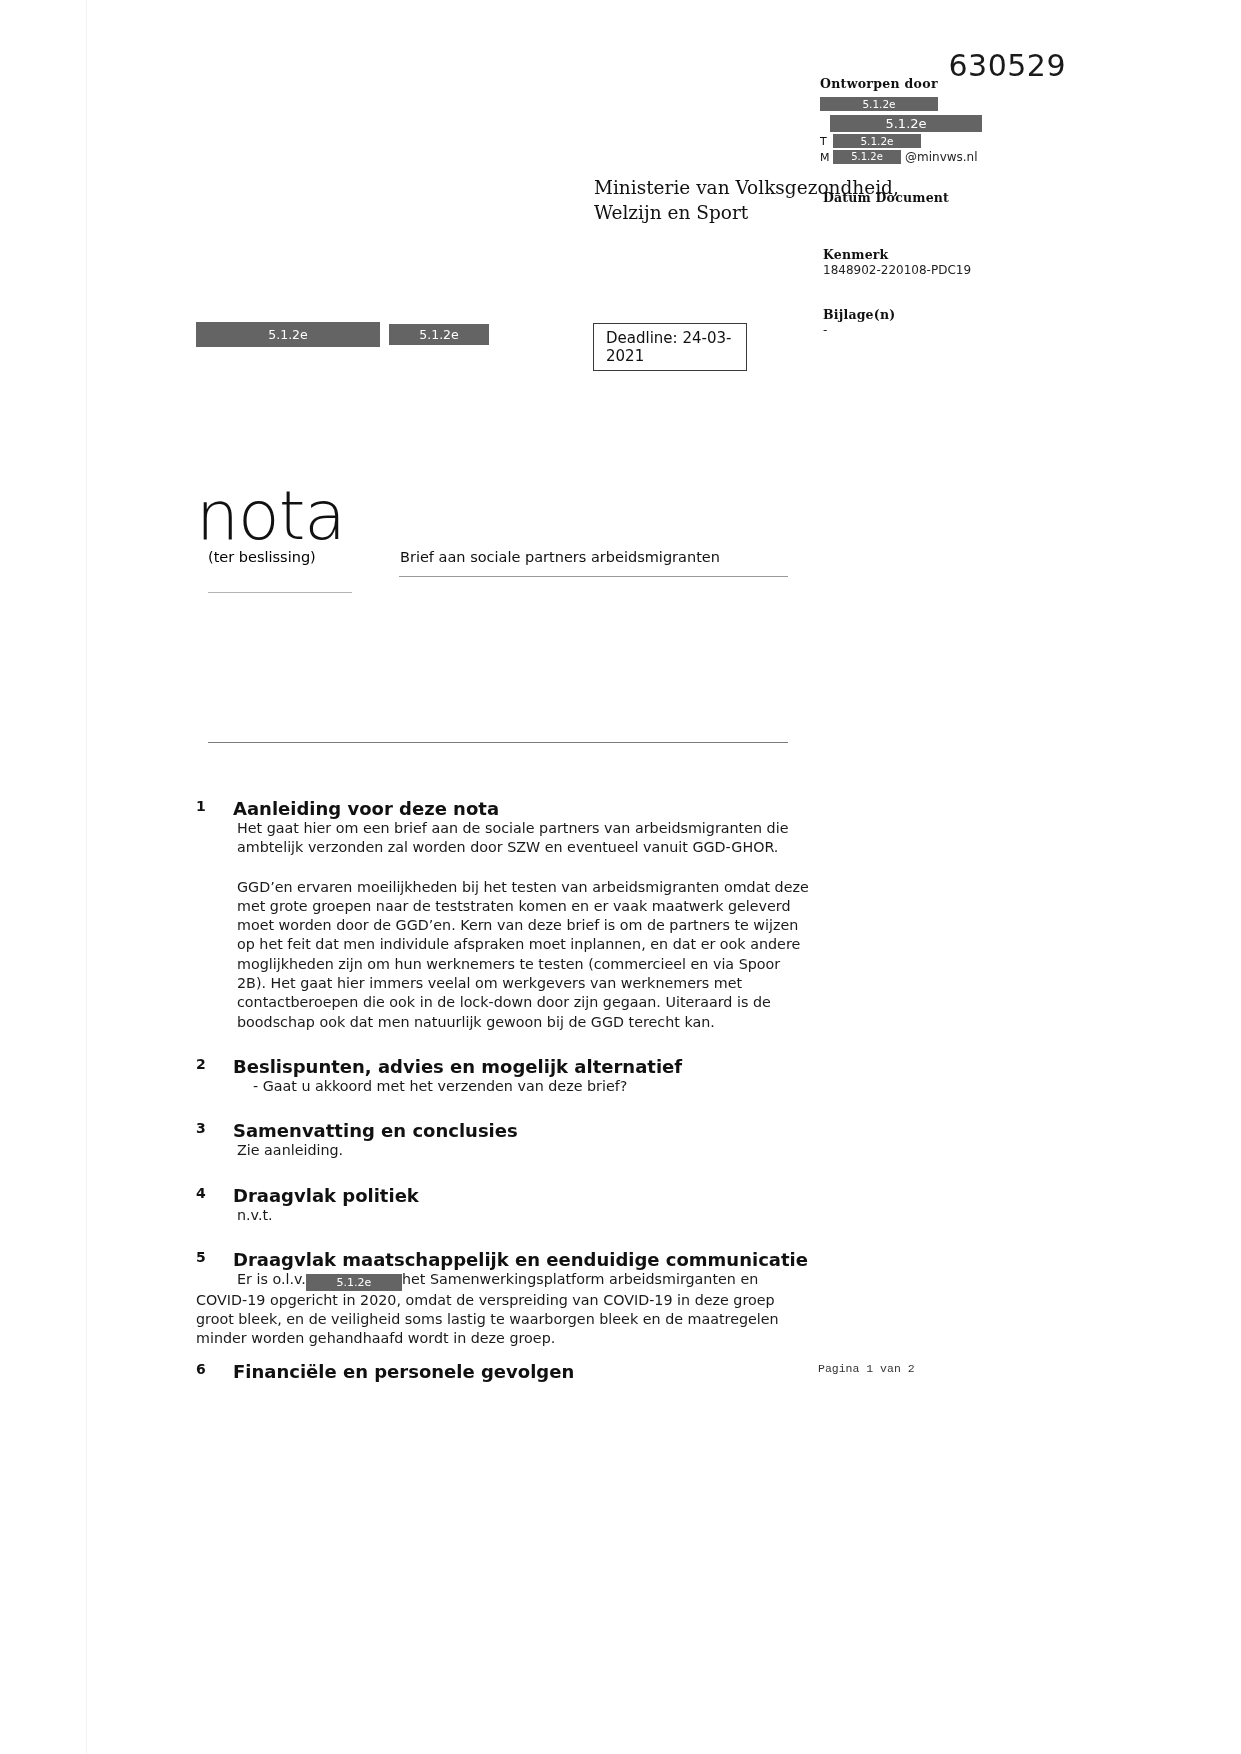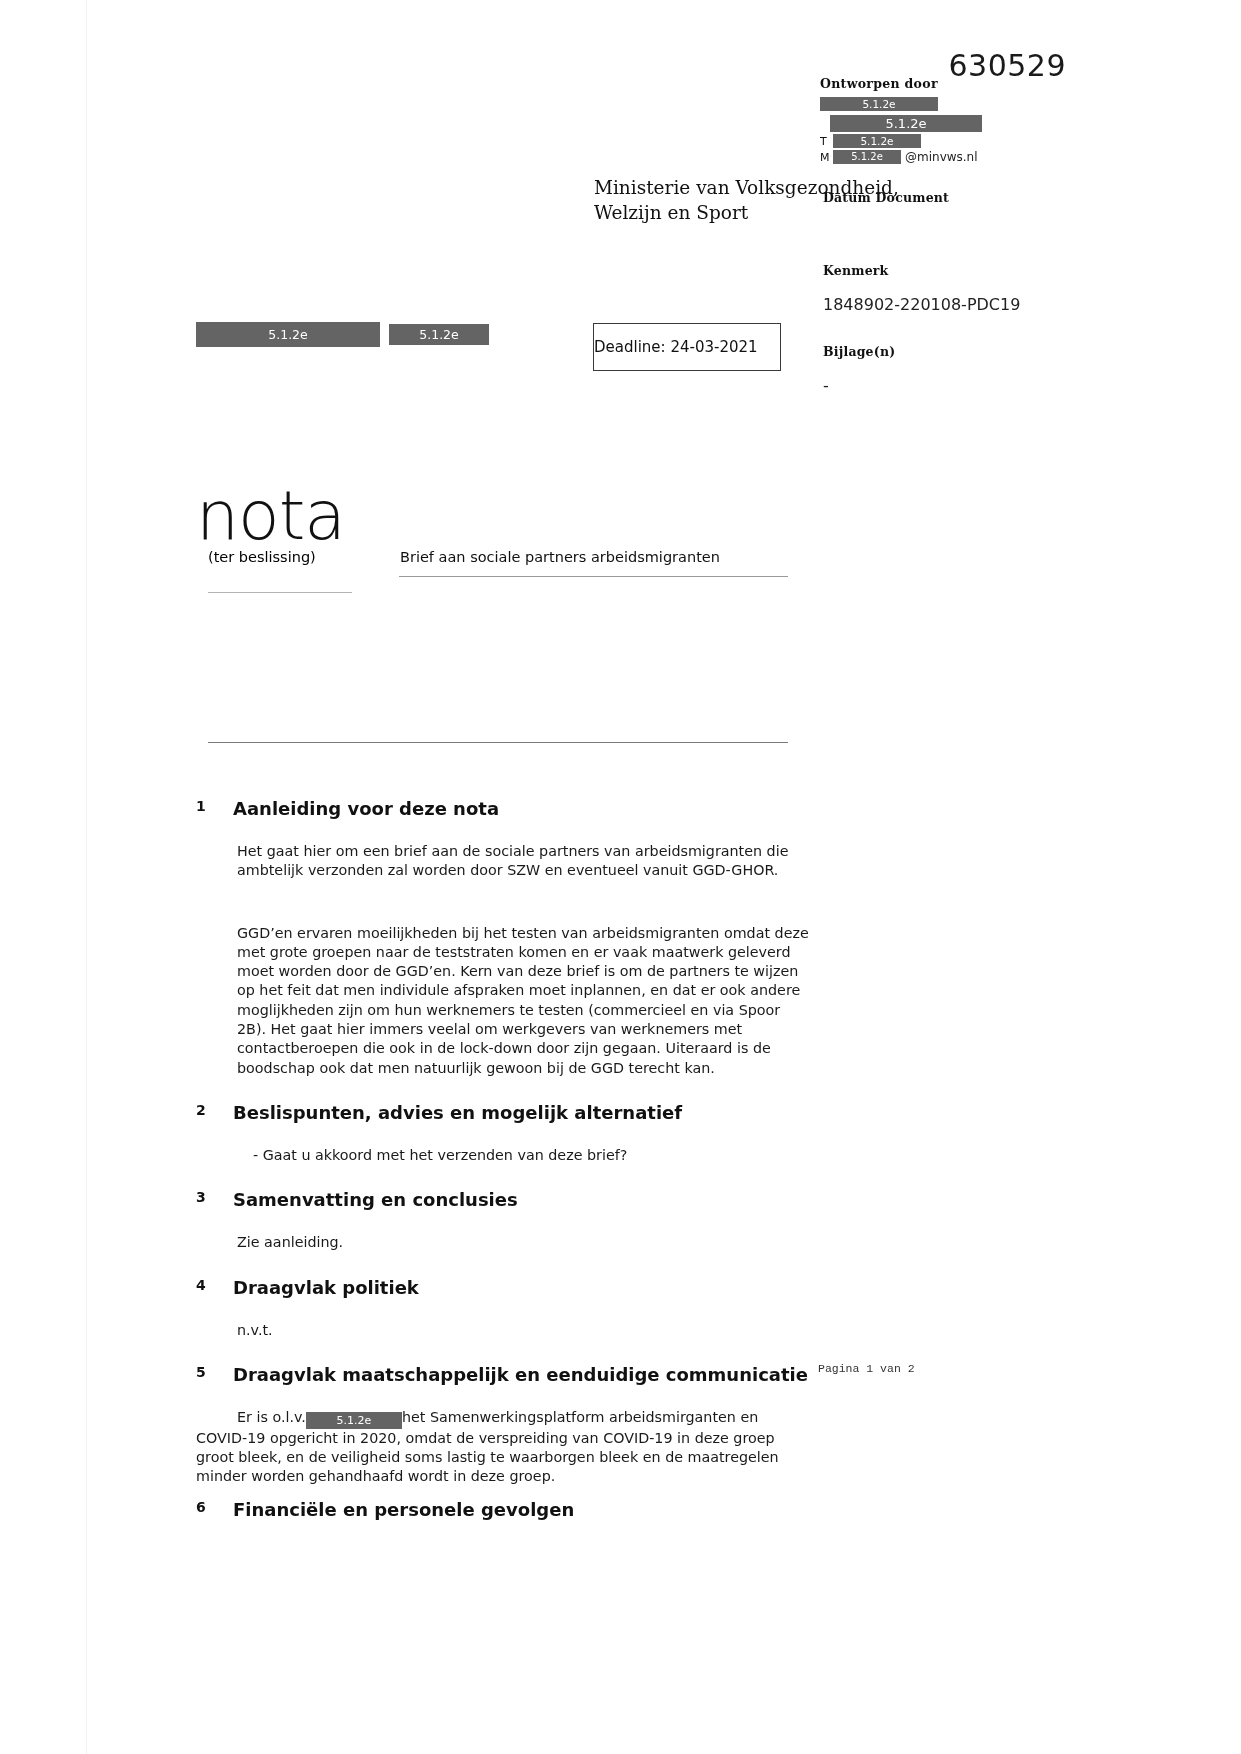--- a/index.html
+++ b/index.html
@@ -117,23 +117,23 @@
   }
   .meta-label {
     font-family: "DejaVu Serif", serif;
     font-weight: bold;
     font-size: 12.5px;
     color: #111;
     letter-spacing: 0.2px;
   }
   .meta-value {
     font-family: "DejaVu Sans", sans-serif;
-    font-size: 16px;
+    font-size: 12px;
     color: #222;
-    margin-top: 17px;
+    margin-top: 1px;
   }
   .meta-gap { height: 41px; }
   .meta-gap2 { height: 30px; }
 
   
   .addressee-row {
     position: absolute;
     left: 196px;
     top: 322px;
     display: flex;
@@ -147,26 +147,27 @@
     width: 100px; height: 21px; line-height: 21px;
     font-size: 12.5px;
     margin-left: 9px;
   }
 
   
   .deadline-box {
     position: absolute;
     left: 593px;
     top: 323px;
-    width: 188px;
+    width: 154px;
     height: 48px;
     border: 1.5px solid #3a3a3a;
     box-sizing: border-box;
     display: flex;
     align-items: center;
+    padding-left: 12px;
   }
   .deadline-text {
     font-family: "DejaVu Sans", sans-serif;
     font-size: 15px;
     color: #111;
   }
 
   
   .nota-title {
     position: absolute;
@@ -231,21 +232,20 @@
     font-size: 18px;
     color: #111;
   }
   .para {
     margin-left: 41px;
     font-family: "DejaVu Sans", sans-serif;
     font-size: 14.3px;
     line-height: 1.35;
     color: #1a1a1a;
     max-width: 573px;
-    margin-top: 23px;
   }
   .para.wide {
     margin-left: 0;
     max-width: 600px;
   }
   .para.indent-dash {
     margin-left: 57px;
   }
   .spacer-sm { height: 12px; }
   .spacer-md { height: 20px; }

